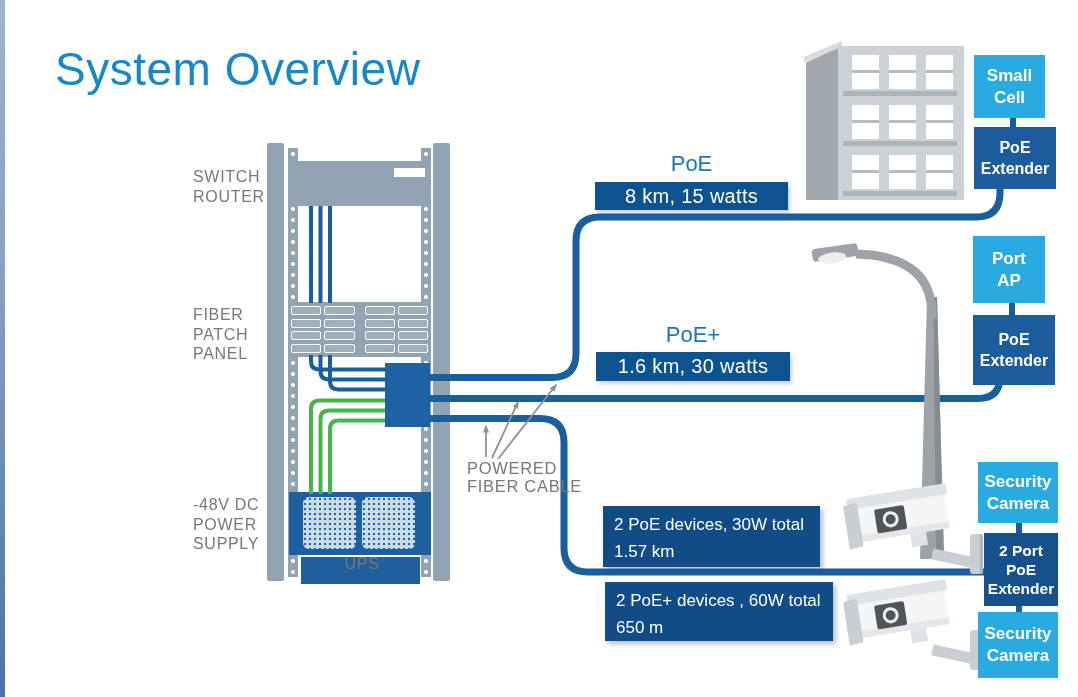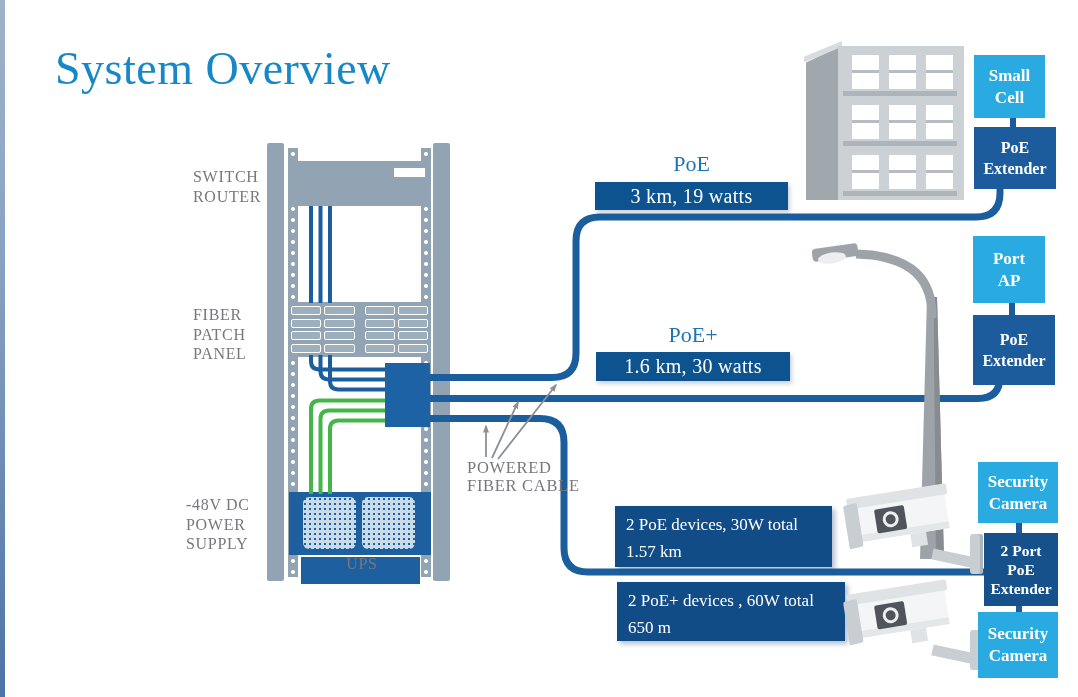--- a/index.html
+++ b/index.html
@@ -1,17 +1,17 @@
 <!DOCTYPE html>
 <html><head>
 <meta charset="utf-8">
 <style>
   html,body{margin:0;padding:0;background:#fff;}
   #canvas{position:relative;width:1078px;height:697px;background:#fff;overflow:hidden;
-          font-family:Liberation Serif, serif;}
+          font-family:Liberation Sans, sans-serif;}
   .abs{position:absolute;}
   
   .title{color:#1688C9;font-size:46px;font-weight:400;letter-spacing:0.5px;white-space:nowrap;}
   
   .rail{background:#92A4B3;border-radius:2px;}
   .post{background-color:#92A4B3;
         background-image:radial-gradient(circle at 5px 6px,#ffffff 1.7px,rgba(255,255,255,0) 2.3px);
         background-size:10px 11px;}
   .grayunit{background:#92A4B3;}
   #patch-panel{box-sizing:border-box;padding:4px 3px;display:flex;flex-direction:column;justify-content:space-between;}
@@ -22,21 +22,21 @@
         background-image:radial-gradient(circle at 2px 2px,#1D5F9F 0.9px,rgba(0,0,0,0) 1.3px);
         background-size:5px 5px;}
   
   .rack-label{color:#77787B;font-size:16px;line-height:19.5px;letter-spacing:0.7px;}
   .rack-label span{display:block;}
   
   .link-name{color:#1C76B5;font-size:22px;text-align:center;}
   .spec-box{background:#0D538F;color:#fff;font-size:20px;letter-spacing:0.3px;display:flex;
             align-items:center;justify-content:center;box-shadow:2px 3px 4px rgba(60,80,110,0.25);}
   .navy-box{background:#114C86;color:#fff;font-size:17px;line-height:27px;box-sizing:border-box;
-            padding:5px 0 0 11px;box-shadow:3px 3px 5px rgba(40,70,110,0.35);margin-left:12px;}
+            padding:5px 0 0 11px;box-shadow:3px 3px 5px rgba(40,70,110,0.35);}
   .navy-box span{display:block;}
   
   .ep{display:flex;flex-direction:column;align-items:center;justify-content:center;color:#fff;
       font-weight:bold;text-align:center;}
   .ep span{display:block;}
   .ep.light{background:#29ABE2;font-size:17px;line-height:22px;}
   .ep.dark{background:#1D5C9C;font-size:16px;line-height:21px;}
   .ep.darker{background:#16518C;font-size:15.5px;line-height:19px;}
   .stub{background:#1D5C9C;}
   
@@ -119,21 +119,21 @@
 
   <div class="abs rack-label" style="left:193px;top:167px;">
     <span>SWITCH</span>
     <span>ROUTER</span>
   </div>
   <div class="abs rack-label" style="left:193px;top:305px;">
     <span>FIBER</span>
     <span>PATCH</span>
     <span>PANEL</span>
   </div>
-  <div class="abs rack-label" style="left:186px;top:495px;">
+  <div class="abs rack-label" style="left:193px;top:495px;">
     <span>-48V DC</span>
     <span>POWER</span>
     <span>SUPPLY</span>
   </div>
   <div class="abs rack-label" style="left:320px;top:554px;width:84px;text-align:center;">UPS</div>
 
   <svg class="abs" style="left:0;top:0;pointer-events:none;" width="1078" height="697" viewBox="0 0 1078 697">
     <defs>
       <marker id="ah" markerWidth="10" markerHeight="8" refX="6.5" refY="3" orient="auto" markerUnits="userSpaceOnUse">
         <path d="M0,0 L8,3 L0,6 Z" fill="#8C9095"></path>
@@ -194,21 +194,21 @@
           <div class="win"></div>
           <div class="win"></div>
         <div class="win"></div>
           <div class="win"></div>
           <div class="win"></div>
       </div>
     </div>
   </div>
 
   <div class="abs link-name" style="left:595px;top:151px;width:193px;">PoE</div>
-  <div class="abs spec-box" style="left:595px;top:182px;width:193px;height:28px;">3 km, 19 watts</div>
+  <div class="abs spec-box" style="left:595px;top:182px;width:193px;height:28px;">8 km, 15 watts</div>
 
   <div class="abs link-name" style="left:596px;top:322px;width:194px;">PoE+</div>
   <div class="abs spec-box" style="left:596px;top:352px;width:194px;height:29px;">1.6 km, 30 watts</div>
 
   <div class="abs navy-box" style="left:603px;top:506px;width:217px;height:61px;">
     <span>2 PoE devices, 30W total</span>
     <span>1.57 km</span>
   </div>
   <div class="abs navy-box" style="left:605px;top:582px;width:228px;height:59px;">
     <span>2 PoE+ devices , 60W total</span>

